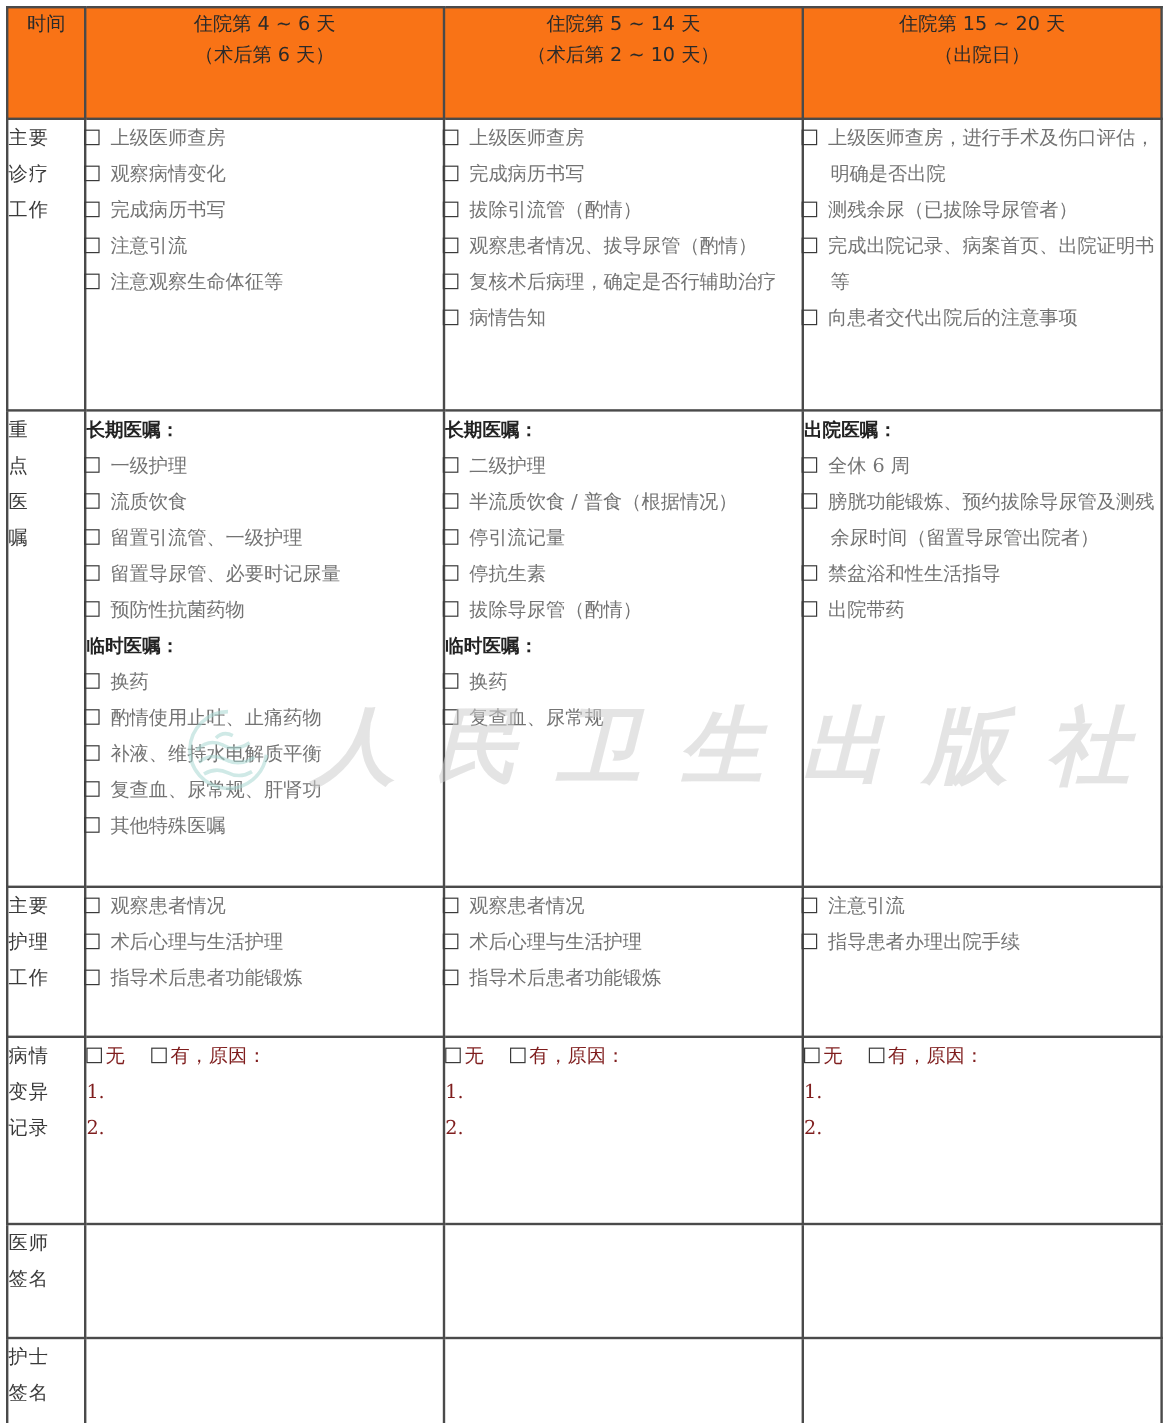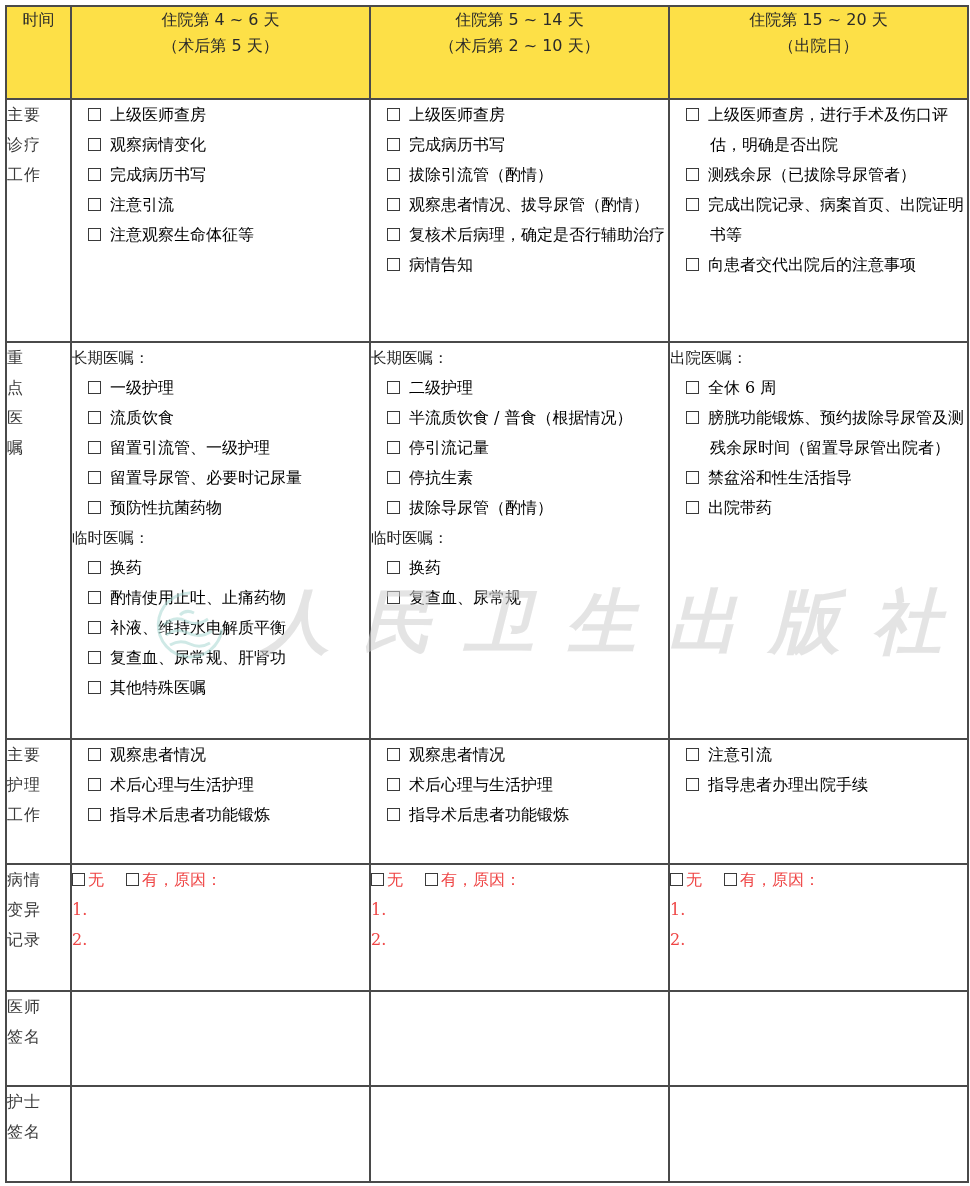--- a/index.html
+++ b/index.html
@@ -1,32 +1,32 @@
 <!DOCTYPE html>
 <html><head>
 <meta charset="utf-8">
 <style>
   html, body { margin:0; padding:0; background:#ffffff; }
   body { width:970px; height:1186px; position:relative; overflow:hidden;
          font-family: "DejaVu Serif", "Liberation Serif", serif; color:#2b2b2b; }
   table.pathway { position:absolute; left:5px; top:5px; width:962px; height:1177px;
          border-collapse:collapse; table-layout:fixed; }
   table.pathway td, table.pathway th { border:2px solid #4a4a4a; padding:0; vertical-align:top; }
-  th.hd { background:#fde047; font-family:"DejaVu Sans","Liberation Sans",sans-serif;
+  th.hd { background:#f97316; font-family:"DejaVu Sans","Liberation Sans",sans-serif;
           font-weight:normal; font-size:16px; line-height:26px; text-align:center;
           vertical-align:middle; color:#2a2a2a; }
   td.rowlabel { text-align:left; vertical-align:middle; font-size:16px; line-height:30px;
                 color:#3a3a3a; letter-spacing:1px; }
   td.cell { padding:14px 12px 10px 12px; position:relative; }
-  .item { font-size:16px; line-height:30px; padding-left:40px; text-indent:-24px; color:#000000; }
+  .item { font-size:16px; line-height:30px; padding-left:22px; text-indent:-24px; color:#737373; }
   .item .box { display:inline-block; width:11px; height:11px; border:1.4px solid #3a3a3a;
                margin-right:9px; text-indent:0; vertical-align:-1px; }
-  .subhead { font-family:"DejaVu Sans","Liberation Sans",sans-serif; font-weight:normal;
+  .subhead { font-family:"DejaVu Sans","Liberation Sans",sans-serif; font-weight:bold;
              font-size:15.5px; line-height:30px; color:#222; }
-  .var-line { font-size:16px; line-height:30px; color:#ef4444; }
+  .var-line { font-size:16px; line-height:30px; color:#7f1d1d; }
   .var-line .box { display:inline-block; width:11px; height:11px; border:1.4px solid #3a3a3a;
                    margin-right:3px; vertical-align:-1px; }
   .gap { display:inline-block; width:22px; }
   .watermark { position:absolute; left:150px; top:577px; width:740px; height:90px;
                pointer-events:none; opacity:0.55; }
   .wm-text { position:absolute; left:110px; top:0; font-family:"DejaVu Serif",serif;
              font-size:70px; font-weight:bold; font-style:italic; color:#cfcfcf; letter-spacing:32px;
              white-space:nowrap; line-height:90px; }
   .wm-logo { position:absolute; left:0; top:8px; width:80px; height:80px; }
 </style>
@@ -38,21 +38,21 @@
     <col style="width:65px">
     <col style="width:299px">
     <col style="width:299px">
     <col style="width:299px">
   </colgroup>
   <tbody>
       <tr style="height:93px">
     <th class="hd">时间</th>
     <th class="hd">
       <div>住院第 4 ~ 6 天</div>
-      <div>（术后第 5 天）</div>
+      <div>（术后第 6 天）</div>
     </th>
     <th class="hd">
       <div>住院第 5 ~ 14 天</div>
       <div>（术后第 2 ~ 10 天）</div>
     </th>
     <th class="hd">
       <div>住院第 15 ~ 20 天</div>
       <div>（出院日）</div>
     </th>
   </tr>
@@ -142,21 +142,21 @@
       <div class="item"><span class="box"></span><span>观察患者情况</span></div>
       <div class="item"><span class="box"></span><span>术后心理与生活护理</span></div>
       <div class="item"><span class="box"></span><span>指导术后患者功能锻炼</span></div>
     </td>
     <td class="cell">
       <div class="item"><span class="box"></span><span>注意引流</span></div>
       <div class="item"><span class="box"></span><span>指导患者办理出院手续</span></div>
     </td>
   </tr>
 
-  <tr style="height:127px">
+  <tr style="height:156px">
     <td class="rowlabel">
       <div>病情</div>
       <div>变异</div>
       <div>记录</div>
     </td>
     <td class="cell">
       <div class="var-line"><span class="box"></span><span>无</span><span class="gap"></span><span class="box"></span><span>有，原因：</span></div>
       <div class="var-line">1.</div>
       <div class="var-line">2.</div>
     </td>

